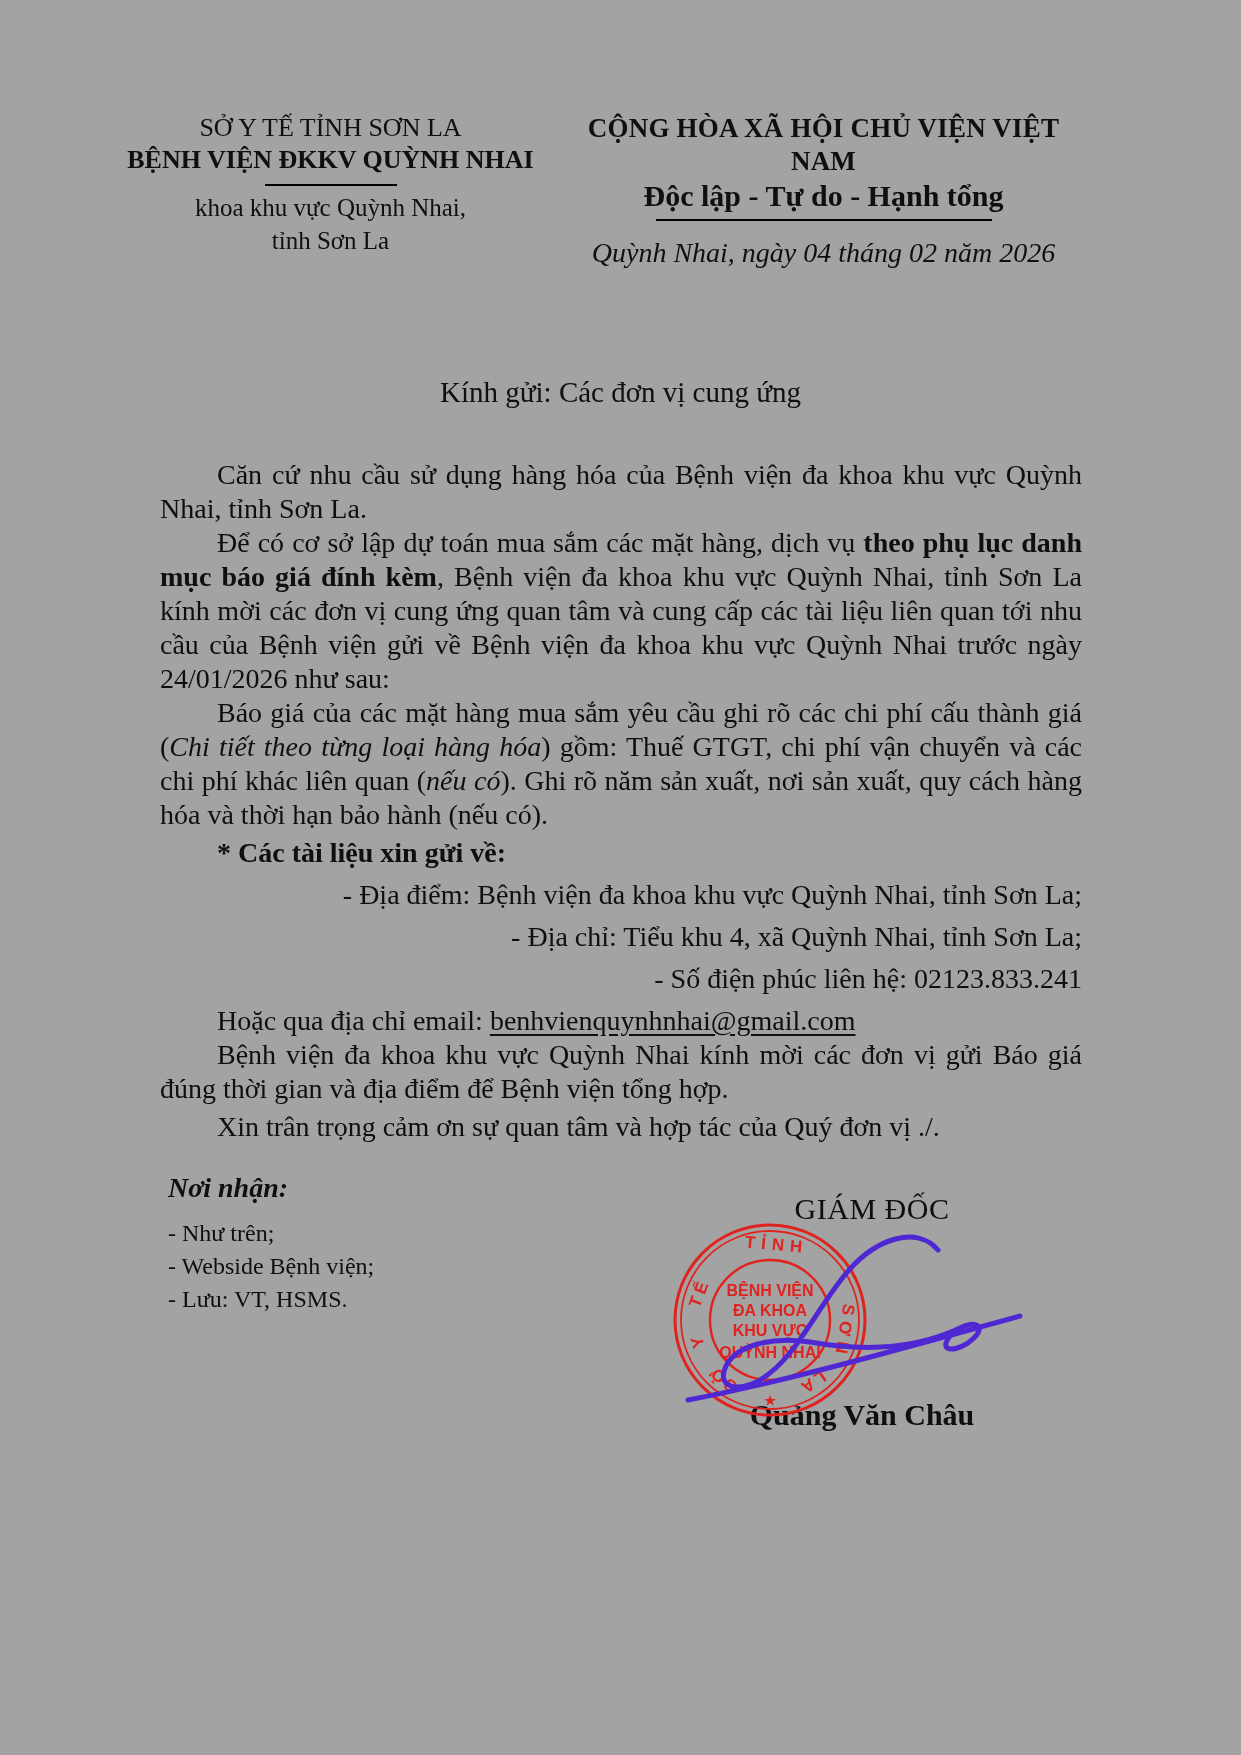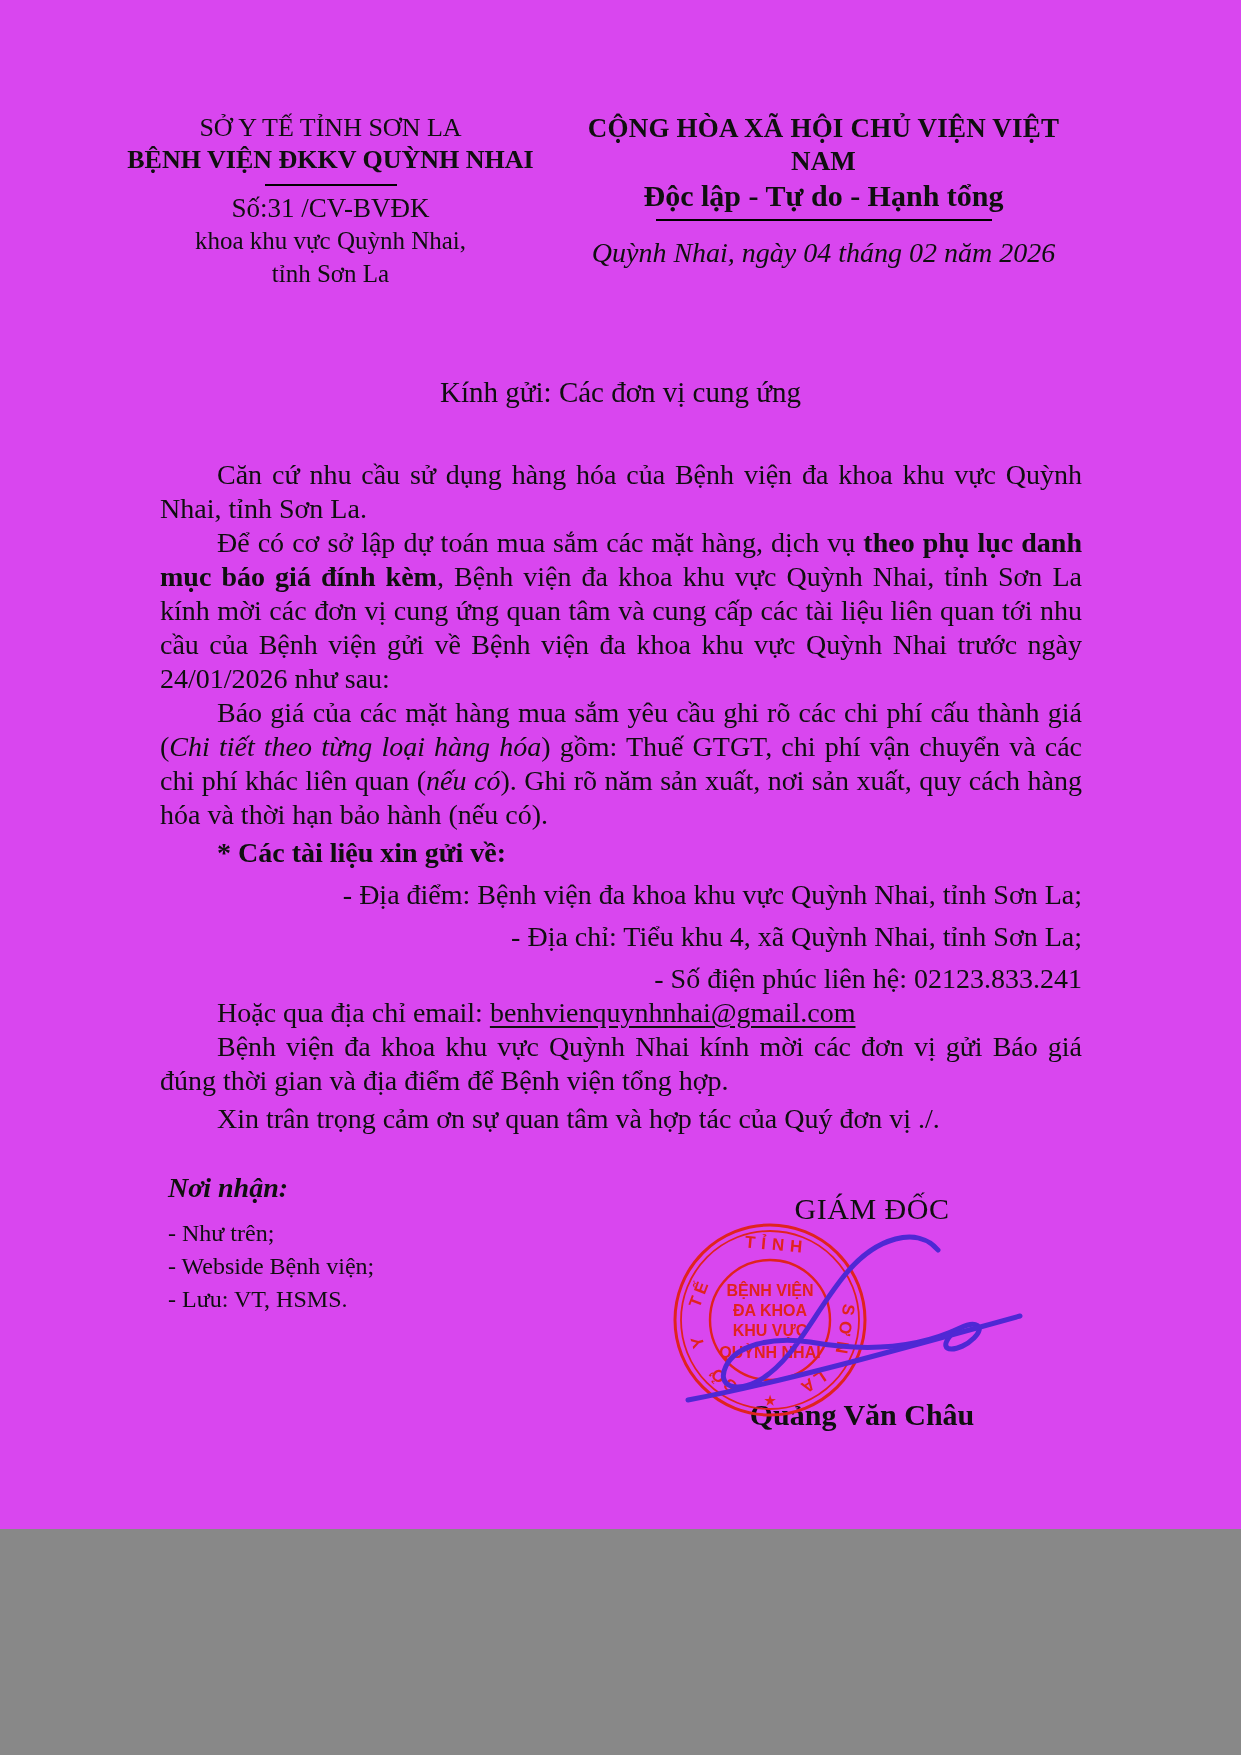--- a/index.html
+++ b/index.html
@@ -1,19 +1,19 @@
 <!DOCTYPE html>
 <html><head>
 <meta charset="utf-8">
 <style>
   html,body{margin:0;padding:0;background:#888;}
   .page{
     position:relative;
-    width:1241px;height:1529px;
-    background:#d946ef;
+    width:1241px;height:1755px;
+    background:#a3a3a3;
     font-family:"Liberation Serif", serif;
     color:#0f0f0f;
     overflow:hidden;
   }
   
   .header{position:absolute;top:112px;left:0;right:0;display:flex;}
   .hdr-left{width:445px;margin-left:108px;text-align:center;}
   .hdr-right{width:525px;margin-left:8px;text-align:center;}
   .org-parent{font-size:26px;line-height:32px;}
   .org-name{font-size:26px;line-height:32px;font-weight:bold;}
@@ -27,21 +27,21 @@
   
   .salutation{position:absolute;top:376px;left:0;right:0;text-align:center;font-size:29px;}
   
   .body{
     position:absolute;top:458px;left:160px;width:922px;
     font-size:28px;line-height:34px;text-align:justify;
   }
   .body p{margin:0;text-indent:57px;}
   .body p.gap{margin-top:4px;}
   .body p.item{margin-top:8px;text-align:right;}
-  .body p.email-line{text-align:left;}
+  .body p.email-line{margin-top:8px;text-align:left;}
   .bold{font-weight:bold;}
   .italic{font-style:italic;}
   .email-link{color:inherit;text-decoration:underline;text-underline-offset:4px;}
   
   .recipients{position:absolute;left:168px;top:1172px;}
   .recipients-title{font-size:28px;font-weight:bold;font-style:italic;}
   .recipients-list{font-size:24px;line-height:33px;margin-top:13px;}
   .signer-title{position:absolute;left:672px;top:1192px;width:400px;text-align:center;
     font-size:30px;font-weight:normal;letter-spacing:.5px;}
   .signer-name{position:absolute;left:662px;top:1398px;width:400px;text-align:center;
@@ -52,21 +52,20 @@
 </head>
 <body>
 
 <div class="page">
 
   <div class="header">
     <div class="hdr-left">
       <div class="org-parent">SỞ Y TẾ TỈNH SƠN LA</div>
       <div class="org-name">BỆNH VIỆN ĐKKV QUỲNH NHAI</div>
       <div class="divider-left"></div>
-      <div class="doc-number">Số:31 /CV-BVĐK</div>
       <div class="subject">khoa khu vực Quỳnh Nhai,</div>
       <div class="subject">tỉnh Sơn La</div>
     </div>
     <div class="hdr-right">
       <div class="national">CỘNG HÒA XÃ HỘI CHỦ VIỆN VIỆT NAM</div>
       <div class="motto">Độc lập - Tự do - Hạnh tổng</div>
       <div class="divider-right"></div>
       <div class="dateline">Quỳnh Nhai, ngày 04 tháng 02 năm 2026</div>
     </div>
   </div>

